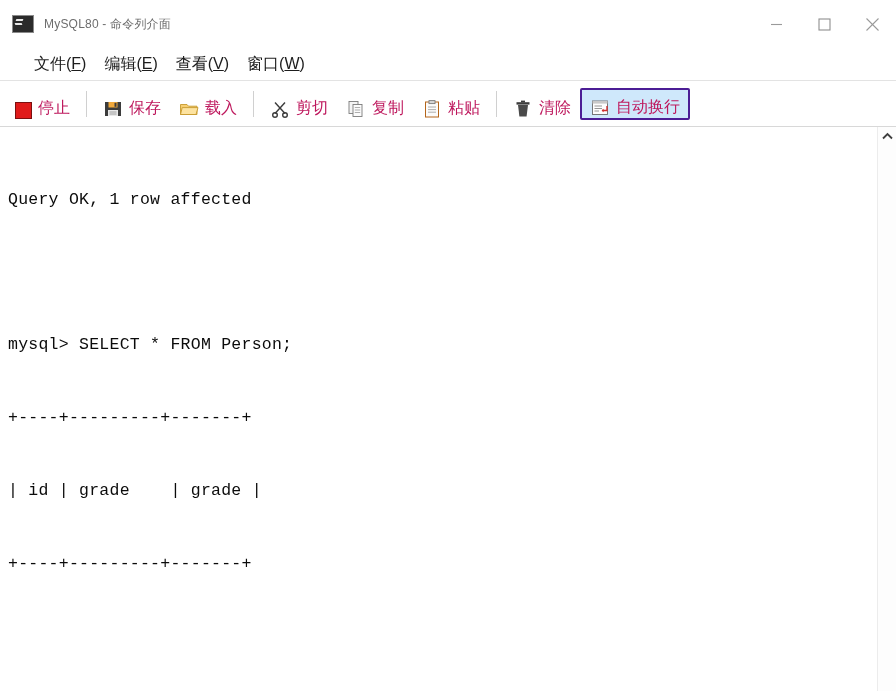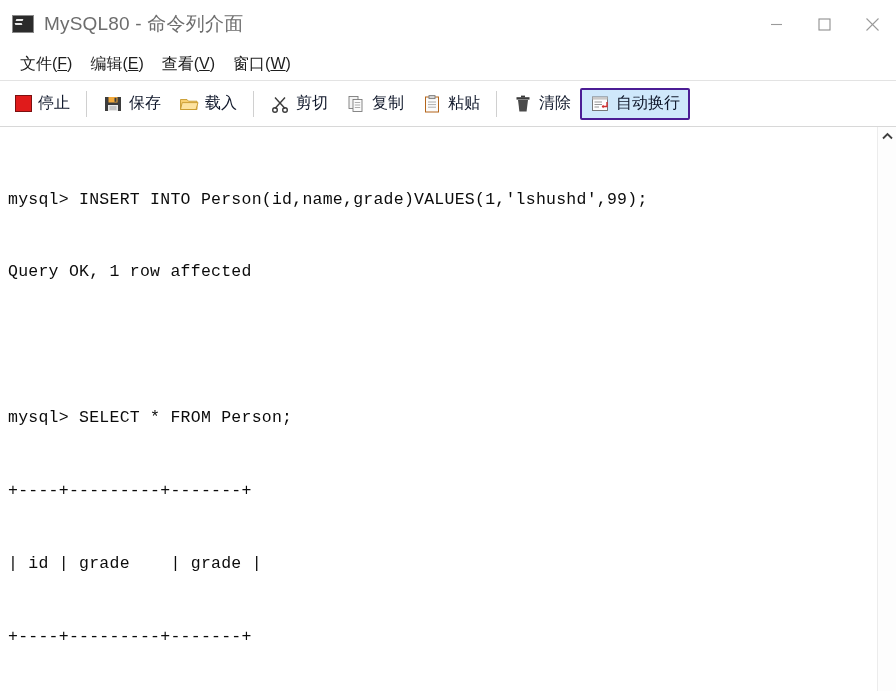--- a/index.html
+++ b/index.html
@@ -57,21 +57,21 @@
     content: "";
     position: absolute;
     left: 2px;
     top: 7px;
     width: 7px;
     height: 2px;
     background: #e8e8e8;
     transform: skewX(20deg);
   }
   .title-text {
-    font-size: 19px;
+    font-size: 12px;
     color: #6d6d6d;
     font-family: "Liberation Sans", sans-serif;
     letter-spacing: 0.2px;
     white-space: nowrap;
   }
   .win-controls {
     position: absolute;
     right: 0;
     top: 0;
     height: 48px;
@@ -86,21 +86,21 @@
     color: #9a9a9a;
   }
   .win-btn svg { display: block; }
 
   
   .menubar {
     height: 32px;
     min-height: 32px;
     display: flex;
     align-items: center;
-    padding-left: 11px;
+    padding-left: 25px;
     background: #ffffff;
     border-bottom: 1px solid #e3e3e3;
   }
   .menu-item {
     font-size: 16px;
     color: #1d1d1d;
     padding: 3px 9px;
     white-space: nowrap;
     font-family: "Liberation Sans", sans-serif;
   }
@@ -111,26 +111,26 @@
     height: 45px;
     min-height: 45px;
     display: flex;
     align-items: center;
     padding-left: 6px;
     background: #ffffff;
     border-bottom: 1px solid #d8d8d8;
   }
   .tb-btn {
     display: flex;
-    align-items: center;
+    align-items: flex-end;
     gap: 6px;
     height: 32px;
     padding: 0 8px;
     font-size: 16px;
-    color: #0f172a;
+    color: #be185d;
     white-space: nowrap;
     border: 1px solid transparent;
     box-sizing: border-box;
     border-radius: 2px;
   }
   .tb-btn.active {
     background: #cfe8fb;
     border: 2px solid #4c1d95;
   }
   .tb-sep {
@@ -342,21 +342,20 @@
           <path d="M13.6 10.7 L11.6 12.5 L13.6 14.3 Z" fill="#d03030"></path>
         </svg>
       </span>
       <span>自动换行</span>
     </div>
 
   </div>
 
   <div class="console-area">
     <div class="console-text">
-      <div class="line">mysql&gt; INSERT INTO Person(id,name,grade)VALUES(1,'lshushd',99);</div>
       <div class="line">Query OK, 1 row affected</div>
       <div class="line blank">&nbsp;</div>
       <div class="line">mysql&gt; SELECT * FROM Person;</div>
       <div class="line">+----+---------+-------+</div>
       <div class="line">| id | grade    | grade |</div>
       <div class="line">+----+---------+-------+</div>
       
       
       
       

